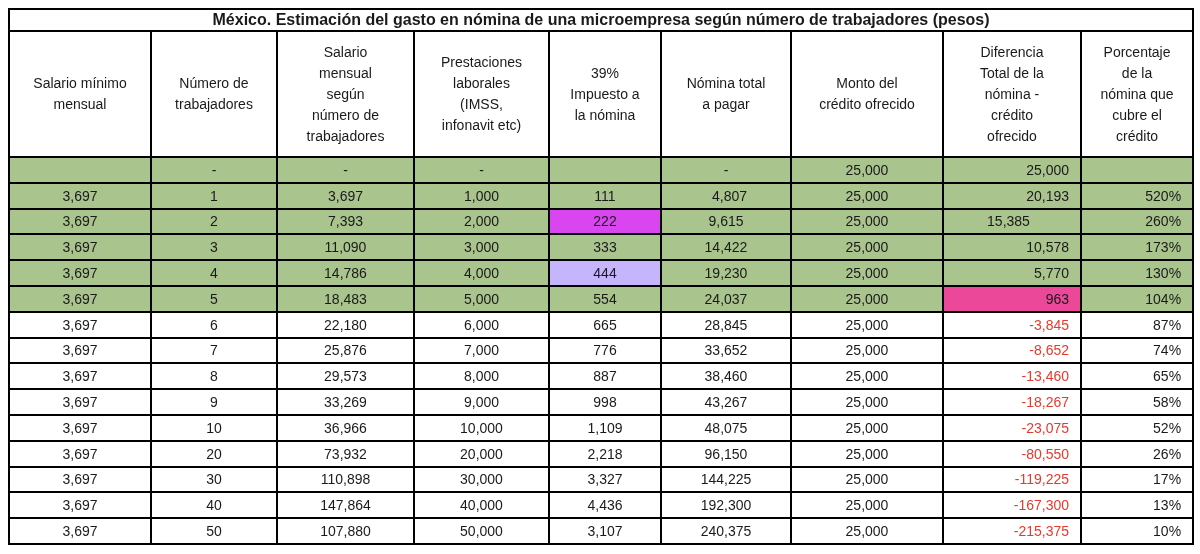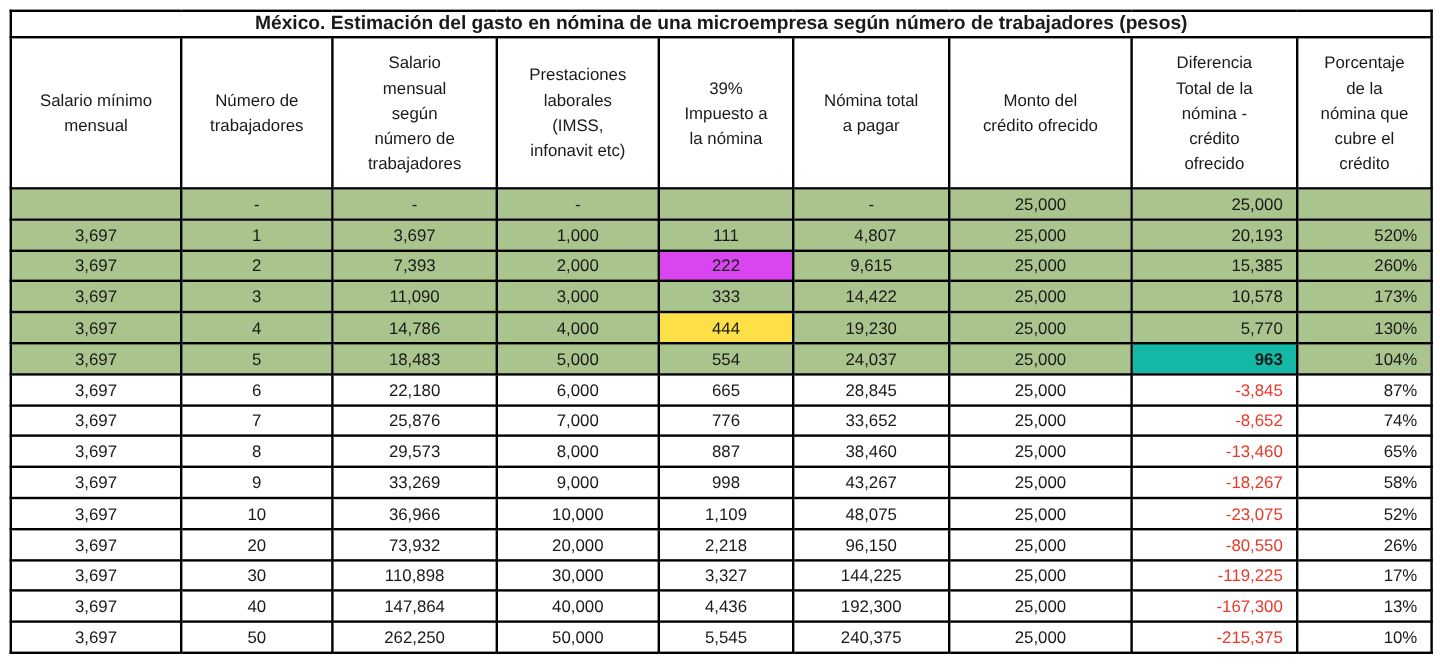--- a/index.html
+++ b/index.html
@@ -133,54 +133,54 @@
         <td style="background-color: rgb(169, 196, 141);">520%</td>
       </tr>
       <tr>
         <td style="background-color: rgb(169, 196, 141);">3,697</td>
         <td style="background-color: rgb(169, 196, 141);">2</td>
         <td style="background-color: rgb(169, 196, 141);">7,393</td>
         <td style="background-color: rgb(169, 196, 141);">2,000</td>
         <td style="background-color: #d946ef;">222</td>
         <td style="background-color: rgb(169, 196, 141);">9,615</td>
         <td style="background-color: rgb(169, 196, 141);">25,000</td>
-        <td style="background-color: rgb(169, 196, 141);">15,385</td>
+        <td style="background-color: rgb(169, 196, 141); text-align: center;">15,385</td>
         <td style="background-color: rgb(169, 196, 141);">260%</td>
       </tr>
       <tr>
         <td style="background-color: rgb(169, 196, 141);">3,697</td>
         <td style="background-color: rgb(169, 196, 141);">3</td>
         <td style="background-color: rgb(169, 196, 141);">11,090</td>
         <td style="background-color: rgb(169, 196, 141);">3,000</td>
         <td style="background-color: rgb(169, 196, 141);">333</td>
         <td style="background-color: rgb(169, 196, 141);">14,422</td>
         <td style="background-color: rgb(169, 196, 141);">25,000</td>
         <td style="background-color: rgb(169, 196, 141);">10,578</td>
         <td style="background-color: rgb(169, 196, 141);">173%</td>
       </tr>
       <tr>
         <td style="background-color: rgb(169, 196, 141);">3,697</td>
         <td style="background-color: rgb(169, 196, 141);">4</td>
         <td style="background-color: rgb(169, 196, 141);">14,786</td>
         <td style="background-color: rgb(169, 196, 141);">4,000</td>
-        <td style="background-color: #fde047;">444</td>
+        <td style="background-color: #c4b5fd;">444</td>
         <td style="background-color: rgb(169, 196, 141);">19,230</td>
         <td style="background-color: rgb(169, 196, 141);">25,000</td>
         <td style="background-color: rgb(169, 196, 141);">5,770</td>
         <td style="background-color: rgb(169, 196, 141);">130%</td>
       </tr>
       <tr>
         <td style="background-color: rgb(169, 196, 141);">3,697</td>
         <td style="background-color: rgb(169, 196, 141);">5</td>
         <td style="background-color: rgb(169, 196, 141);">18,483</td>
         <td style="background-color: rgb(169, 196, 141);">5,000</td>
         <td style="background-color: rgb(169, 196, 141);">554</td>
         <td style="background-color: rgb(169, 196, 141);">24,037</td>
         <td style="background-color: rgb(169, 196, 141);">25,000</td>
-        <td style="background-color: #14b8a6; font-weight: bold;">963</td>
+        <td style="background-color: #ec4899;">963</td>
         <td style="background-color: rgb(169, 196, 141);">104%</td>
       </tr>
       <tr>
         <td>3,697</td>
         <td>6</td>
         <td>22,180</td>
         <td>6,000</td>
         <td>665</td>
         <td>28,845</td>
         <td>25,000</td>
@@ -260,22 +260,22 @@
         <td>40,000</td>
         <td>4,436</td>
         <td>192,300</td>
         <td>25,000</td>
         <td style="color: rgb(232, 57, 43);">-167,300</td>
         <td>13%</td>
       </tr>
       <tr>
         <td>3,697</td>
         <td>50</td>
-        <td>262,250</td>
+        <td>107,880</td>
         <td>50,000</td>
-        <td>5,545</td>
+        <td>3,107</td>
         <td>240,375</td>
         <td>25,000</td>
         <td style="color: rgb(232, 57, 43);">-215,375</td>
         <td>10%</td>
       </tr>
     </tbody>
 </table>
 
 </body></html>

